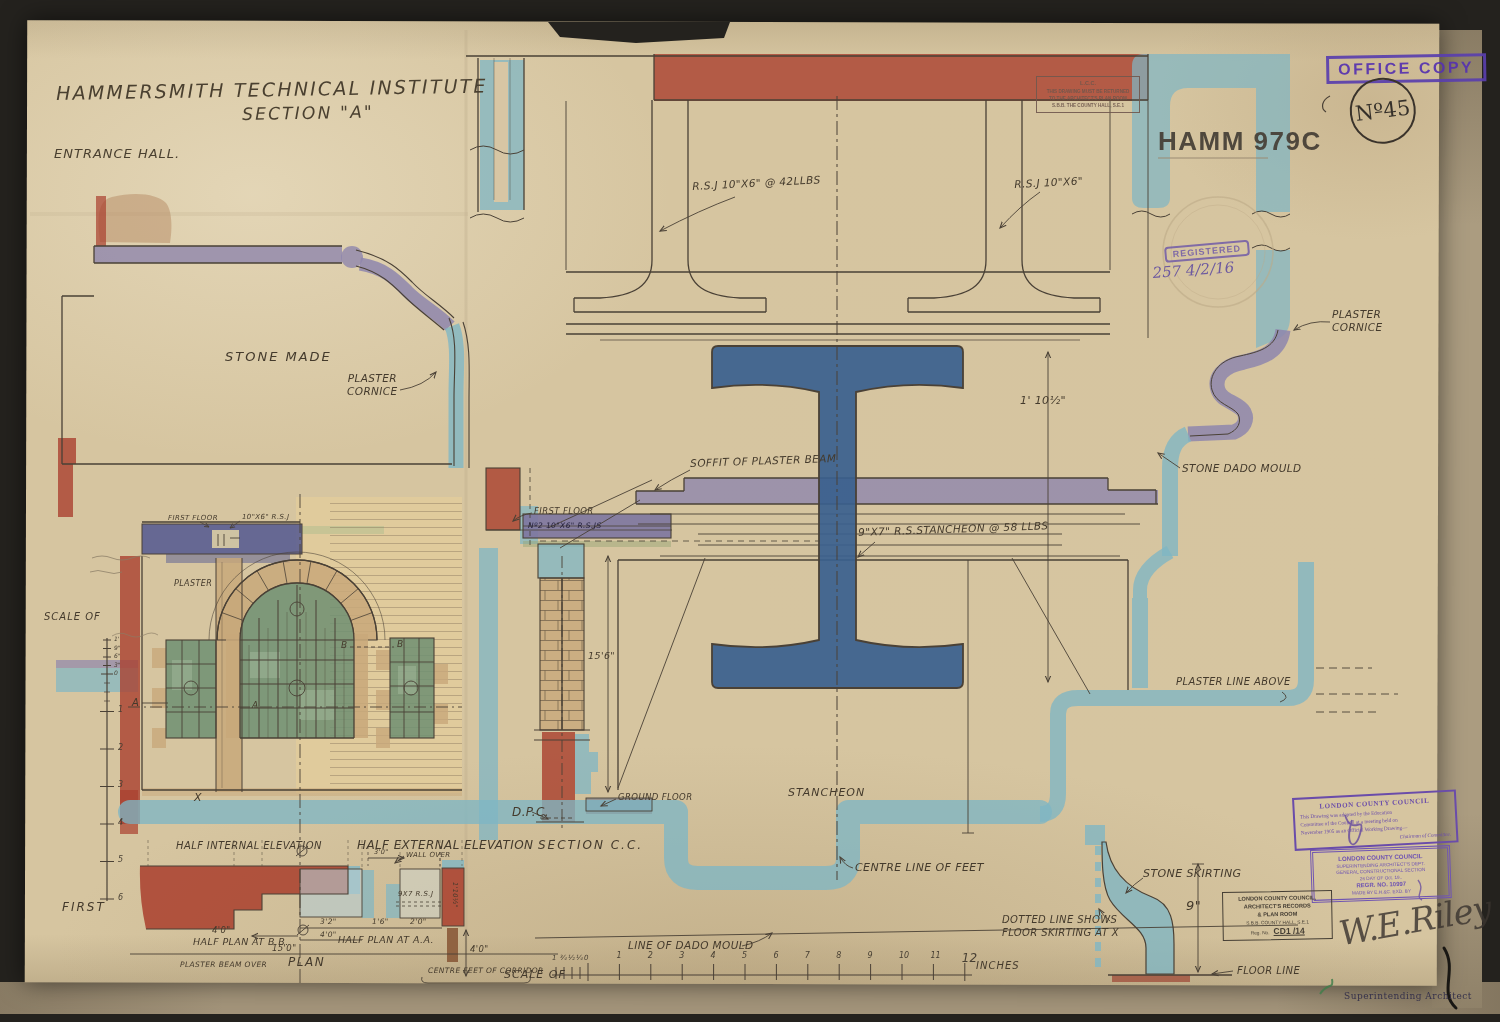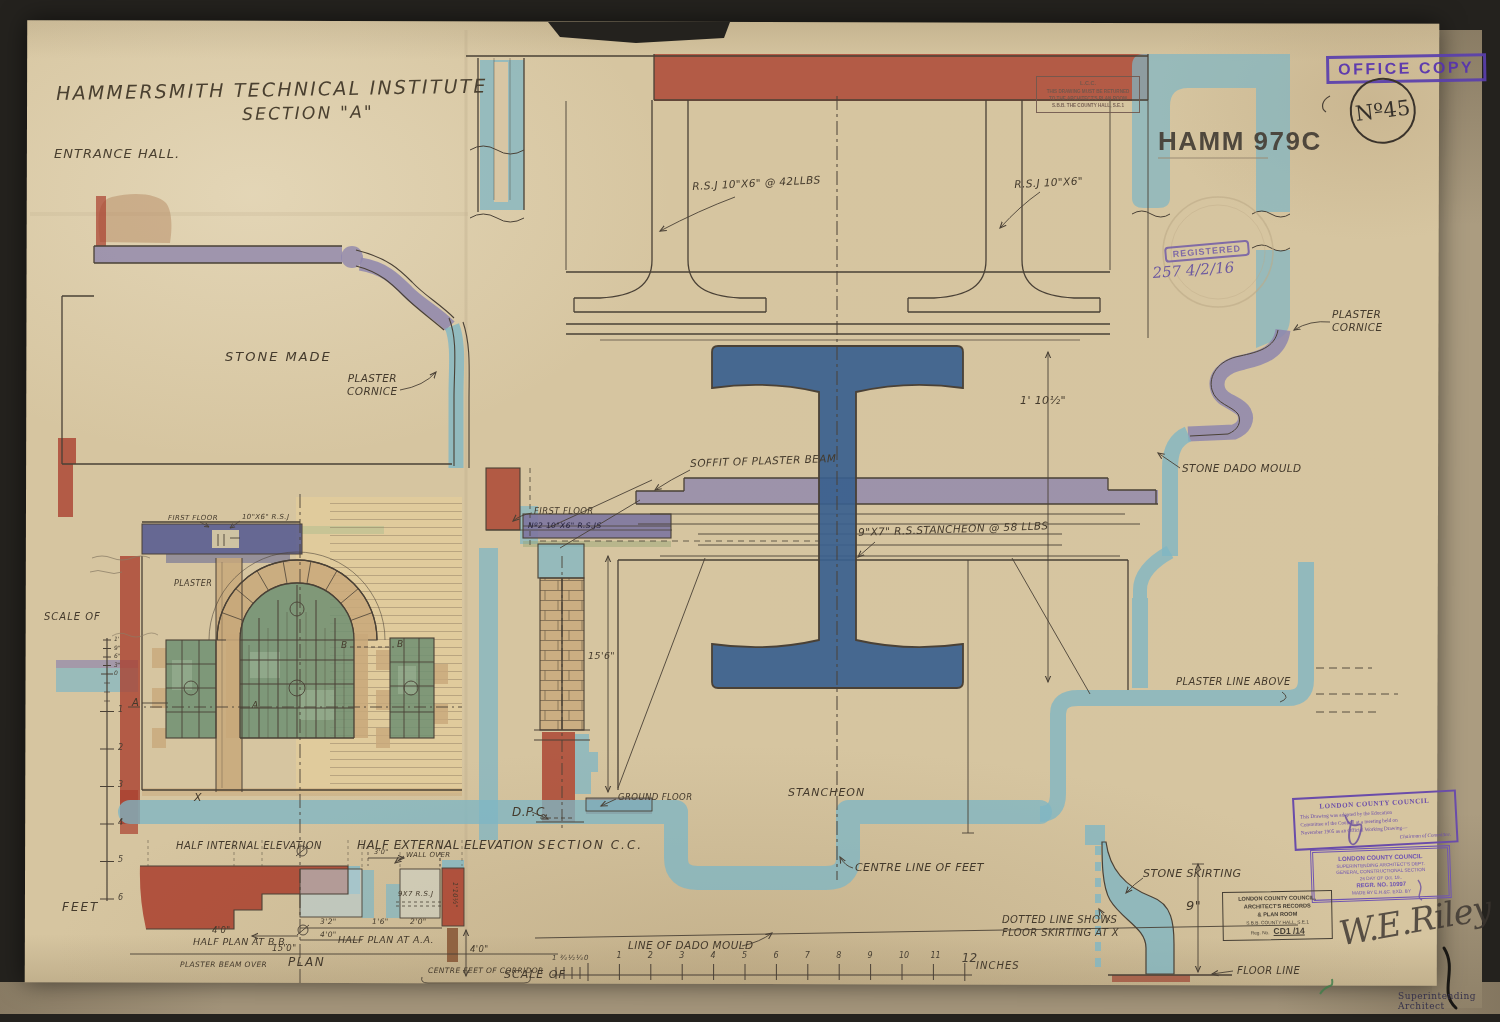--- a/index.html
+++ b/index.html
@@ -51,21 +51,21 @@
   .dept .rg{font-size:6px;font-weight:bold;margin-top:1.5px;}
   .records{left:1222px;top:892px;width:102px;border:1.5px solid #453e34;color:#453e34;padding:3px;
      transform:rotate(-1deg);font-family:"Liberation Sans",sans-serif;text-align:center;}
   .records .hd{font-size:5.6px;font-weight:bold;line-height:1.4;}
   .records .ln{font-size:4.8px;margin-top:2px;}
   .records .rw{display:flex;justify-content:center;gap:4px;align-items:baseline;margin-top:1px;}
   .records .rl{font-size:4.8px;}
   .records .rv{font-size:8.5px;font-weight:bold;text-decoration:underline;}
   .signature{left:1336px;top:914px;font:italic 34px "DejaVu Serif",serif;color:rgba(58,52,48,.82);
      transform:rotate(-10deg);letter-spacing:-1px;}
-  .suparch{left:1398px;top:991px;font:9px "DejaVu Serif",serif;color:#35314a;letter-spacing:.5px;}
+  .suparch{left:1344px;top:991px;font:9px "DejaVu Serif",serif;color:#35314a;letter-spacing:.5px;}
 </style>
 </head>
 <body>
 
 <div class="stage">
   <div class="linen-b"></div>
   <div class="linen-r"></div>
   <div class="paper"></div>
 
   <svg class="art" width="1500" height="1022" viewBox="0 0 1500 1022">
@@ -374,21 +374,21 @@
 
   <div class="lbl" style="left:132px;top:697px;font-size:10px">A</div>
   <div class="lbl" style="left:252px;top:700px;font-size:9px">A</div>
   <div class="lbl" style="left:341px;top:640px;font-size:9px">B</div>
   <div class="lbl" style="left:397px;top:639px;font-size:9px">B</div>
   <div class="lbl" style="left:194px;top:791px;font-size:11px">X</div>
 
   <div class="lbl" style="left:504px;top:968px;font-size:11px;letter-spacing:1px">SCALE OF</div>
   <div class="lbl" style="left:976px;top:960px;font-size:10px;letter-spacing:1px">INCHES</div>
   <div class="lbl" style="left:44px;top:611px;font-size:10px;letter-spacing:1px">SCALE OF</div>
-  <div class="lbl" style="left:62px;top:900px;font-size:12px;letter-spacing:2px">FEET</div>
+  <div class="lbl" style="left:62px;top:900px;font-size:12px;letter-spacing:2px">FIRST</div>
 
   <div class="stamp office-copy">OFFICE COPY</div>
   <div class="stamp no45">Nº45</div>
   <div class="stamp hamm">HAMM 979C</div>
   <div class="stamp registered">REGISTERED</div>
   <div class="stamp regnote">257 4/2/16</div>
 
   <div class="stamp lcc-return">
     <div class="hd">L.C.C.</div>
     <div style="white-space:pre-line">THIS DRAWING MUST BE RETURNED

